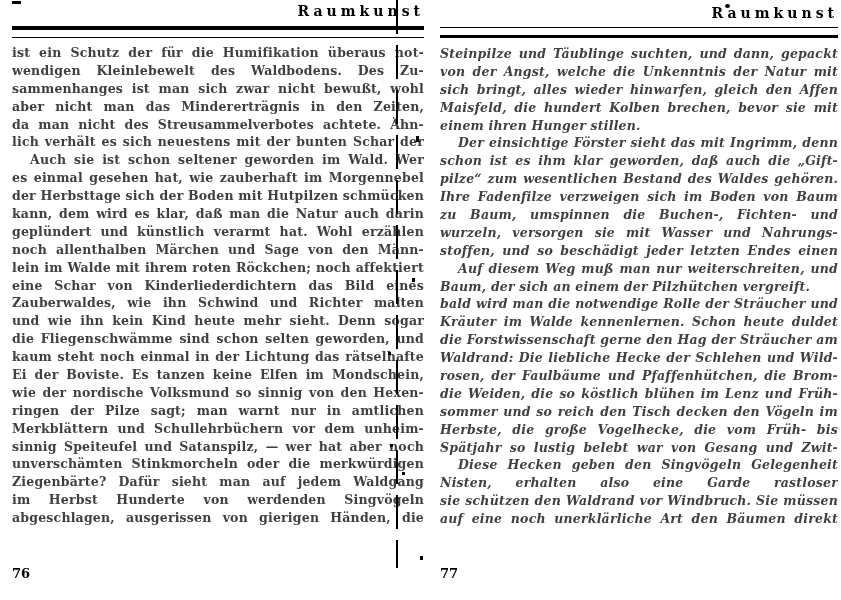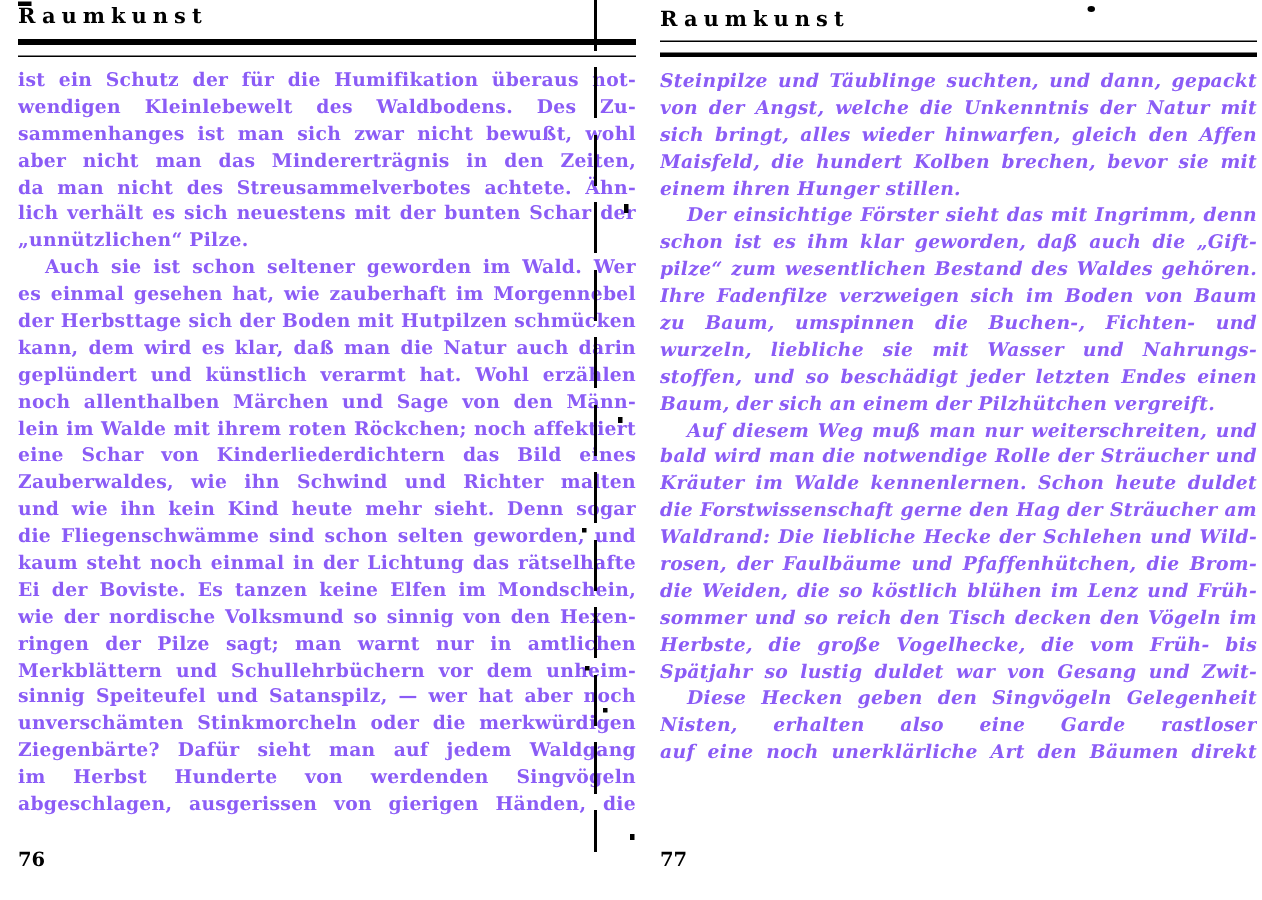--- a/index.html
+++ b/index.html
@@ -14,38 +14,38 @@
     width: 841px; height: 600px;
     background: #ffffff;
     color: #000;
   }
   .page { position: absolute; top: 0; height: 600px; }
   .page.left  { left: 12px;  width: 412px; }
   .page.right { left: 440px; width: 398px; }
 
   .running-header {
     position: absolute; top: 3px; left: 0; right: 0;
-    text-align: left;
+    text-align: right;
     font-size: 14px; font-weight: bold;
     letter-spacing: 4px;
   }
   .page.right .running-header { top: 5px; }
 
   .rule {
     position: absolute; left: 0; right: 0;
     height: 7px;
   }
   .rule-left  { top: 26px; border-top: 4px solid #000; border-bottom: 1px solid #000; }
   .rule-right { top: 27px; border-top: 1px solid #000; border-bottom: 3px solid #000; }
 
   .page-text {
     position: absolute; top: 44px; left: 0; right: 0;
     font-size: 12.5px; font-weight: bold;
     letter-spacing: 0.2px;
-    color: #8b5cf6;
+    color: #404040;
   }
   .page.right .page-text { top: 45px; font-style: italic; }
 
   .line {
     height: 17.9px; line-height: 17.9px;
     overflow: hidden;
     text-align: justify;
     text-align-last: justify;
   }
   .line.end   { text-align-last: left; }
@@ -75,21 +75,20 @@
   <div class="page left">
     <div class="running-header">Raumkunst</div>
     <div class="rule rule-left"></div>
     <div class="page-text">
         <div class="line">ist ein Schutz der für die Humifikation überaus not-</div>
         <div class="line">wendigen Kleinlebewelt des Waldbodens. Des Zu-</div>
         <div class="line">sammenhanges ist man sich zwar nicht bewußt, wohl</div>
         <div class="line">aber nicht man das Mindererträgnis in den Zeiten,</div>
         <div class="line">da man nicht des Streusammelverbotes achtete. Ähn-</div>
         <div class="line">lich verhält es sich neuestens mit der bunten Schar der</div>
-        <div class="line end">„unnützlichen“ Pilze.</div>
         <div class="line indent">Auch sie ist schon seltener geworden im Wald. Wer</div>
         <div class="line">es einmal gesehen hat, wie zauberhaft im Morgennebel</div>
         <div class="line">der Herbsttage sich der Boden mit Hutpilzen schmücken</div>
         <div class="line">kann, dem wird es klar, daß man die Natur auch darin</div>
         <div class="line">geplündert und künstlich verarmt hat. Wohl erzählen</div>
         <div class="line">noch allenthalben Märchen und Sage von den Männ-</div>
         <div class="line">lein im Walde mit ihrem roten Röckchen; noch affektiert</div>
         <div class="line">eine Schar von Kinderliederdichtern das Bild eines</div>
         <div class="line">Zauberwaldes, wie ihn Schwind und Richter malten</div>
         <div class="line">und wie ihn kein Kind heute mehr sieht. Denn sogar</div>
@@ -117,35 +116,36 @@
         <div class="line">Steinpilze und Täublinge suchten, und dann, gepackt</div>
         <div class="line">von der Angst, welche die Unkenntnis der Natur mit</div>
         <div class="line">sich bringt, alles wieder hinwarfen, gleich den Affen im</div>
         <div class="line">Maisfeld, die hundert Kolben brechen, bevor sie mit</div>
         <div class="line end">einem ihren Hunger stillen.</div>
         <div class="line indent">Der einsichtige Förster sieht das mit Ingrimm, denn</div>
         <div class="line">schon ist es ihm klar geworden, daß auch die „Gift-</div>
         <div class="line">pilze“ zum wesentlichen Bestand des Waldes gehören.</div>
         <div class="line">Ihre Fadenfilze verzweigen sich im Boden von Baum</div>
         <div class="line">zu Baum, umspinnen die Buchen-, Fichten- und Kiefern-</div>
-        <div class="line">wurzeln, liebliche sie mit Wasser und Nahrungs-</div>
+        <div class="line">wurzeln, versorgen sie mit Wasser und Nahrungs-</div>
         <div class="line">stoffen, und so beschädigt jeder letzten Endes einen</div>
+        <div class="line indent">Auf diesem Weg muß man nur weiterschreiten, und</div>
         <div class="line end">Baum, der sich an einem der Pilzhütchen vergreift.</div>
-        <div class="line indent">Auf diesem Weg muß man nur weiterschreiten, und</div>
         <div class="line">bald wird man die notwendige Rolle der Sträucher und</div>
         <div class="line">Kräuter im Walde kennenlernen. Schon heute duldet</div>
         <div class="line">die Forstwissenschaft gerne den Hag der Sträucher am</div>
         <div class="line">Waldrand: Die liebliche Hecke der Schlehen und Wild-</div>
         <div class="line">rosen, der Faulbäume und Pfaffenhütchen, die Brom-</div>
         <div class="line">die Weiden, die so köstlich blühen im Lenz und Früh-</div>
         <div class="line">sommer und so reich den Tisch decken den Vögeln im</div>
         <div class="line">Herbste, die große Vogelhecke, die vom Früh- bis</div>
-        <div class="line">Spätjahr so lustig duldet war von Gesang und Zwit-</div>
+        <div class="line">Spätjahr so lustig belebt war von Gesang und Zwit-</div>
         <div class="line indent">Diese Hecken geben den Singvögeln Gelegenheit zum</div>
         <div class="line">Nisten, erhalten also eine Garde rastloser Raupensucher;</div>
+        <div class="line">sie schützen den Waldrand vor Windbruch. Sie müssen</div>
         <div class="line">auf eine noch unerklärliche Art den Bäumen direkt</div>
       </div>
     <div class="page-number">77</div>
   </div>
 
   <div class="artifact" style="left:12px;  top:1px;   width:9px; height:3px;"></div>
   <div class="artifact" style="left:725px; top:4px;   width:5px; height:4px; border-radius:50%;"></div>
   <div class="artifact" style="left:416px; top:136px; width:3px; height:6px;"></div>
   <div class="artifact" style="left:412px; top:278px; width:3px; height:4px;"></div>
   <div class="artifact" style="left:388px; top:352px; width:3px; height:3px;"></div>

